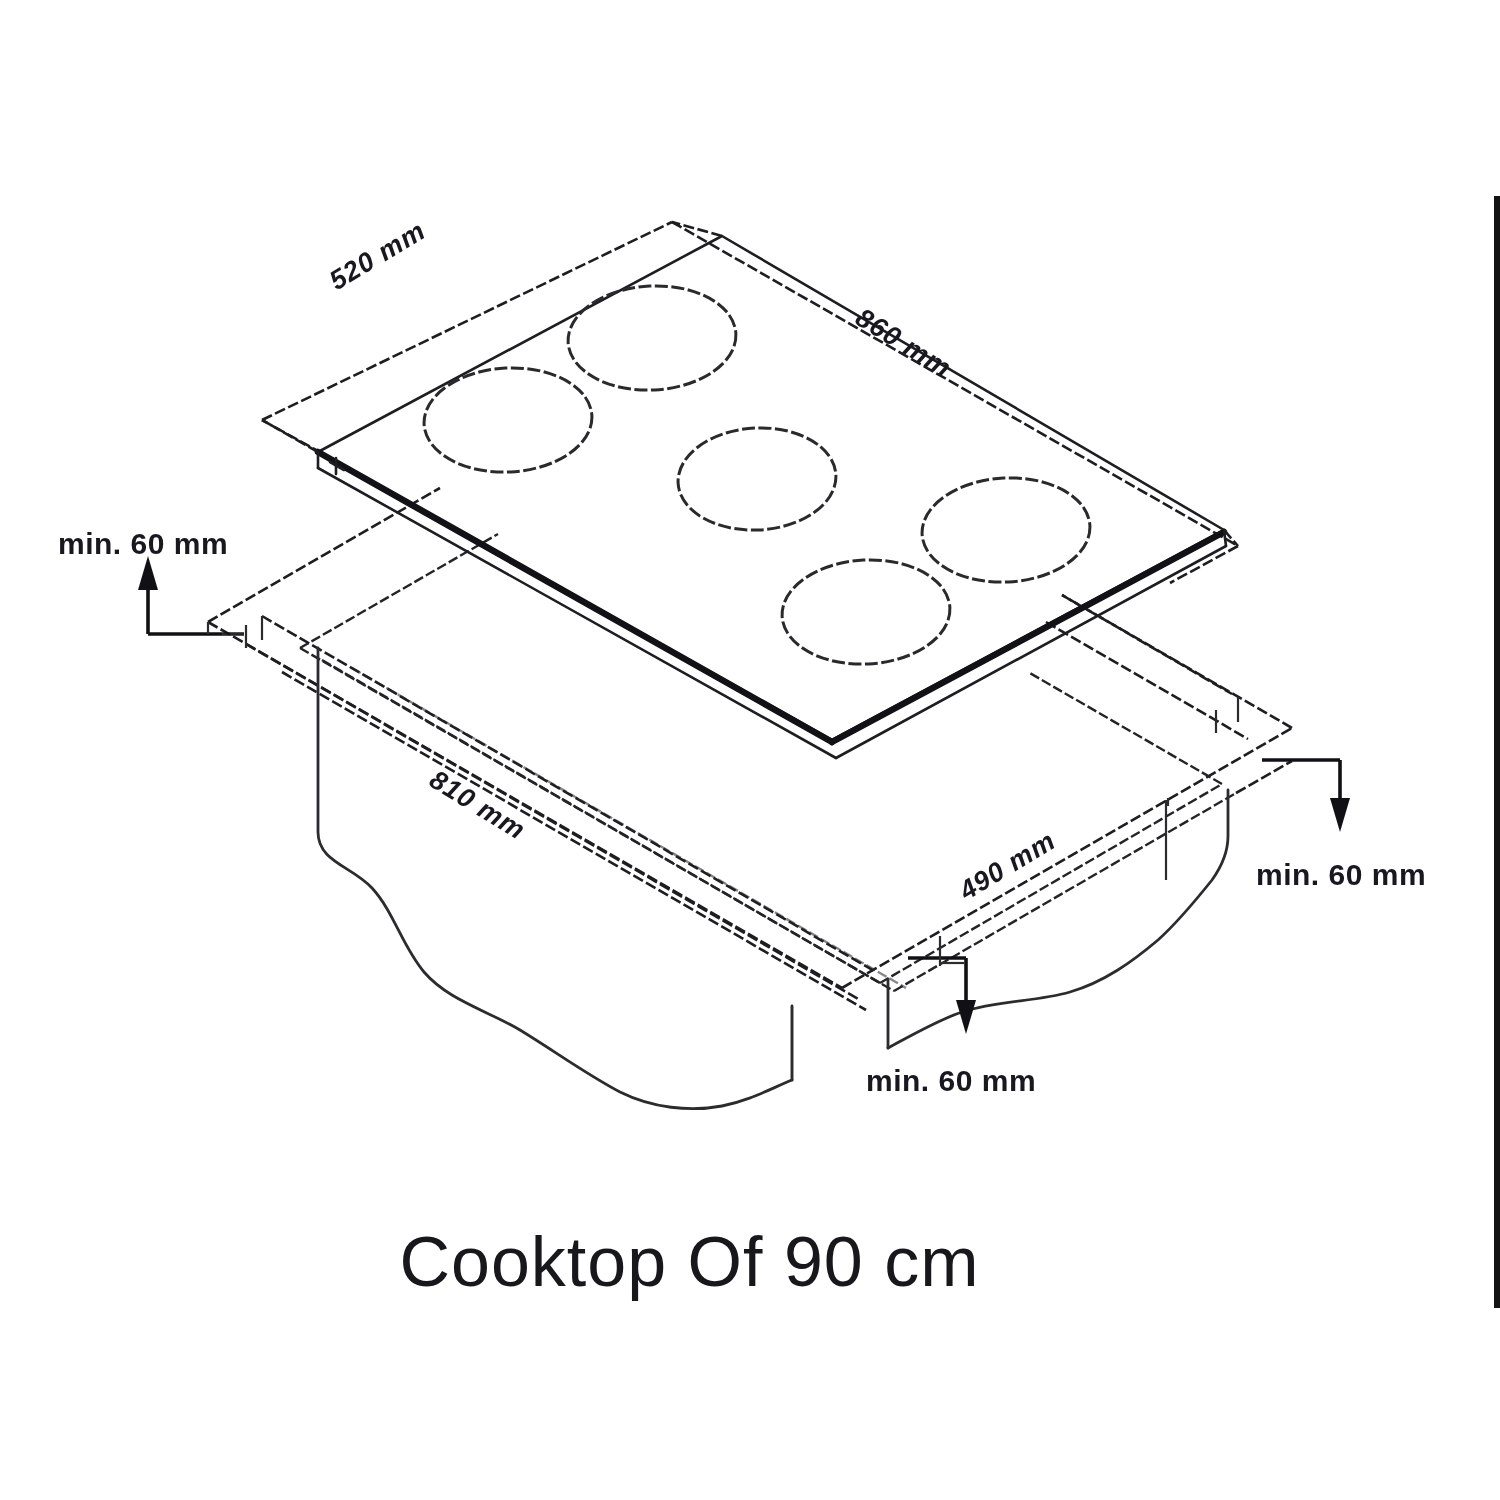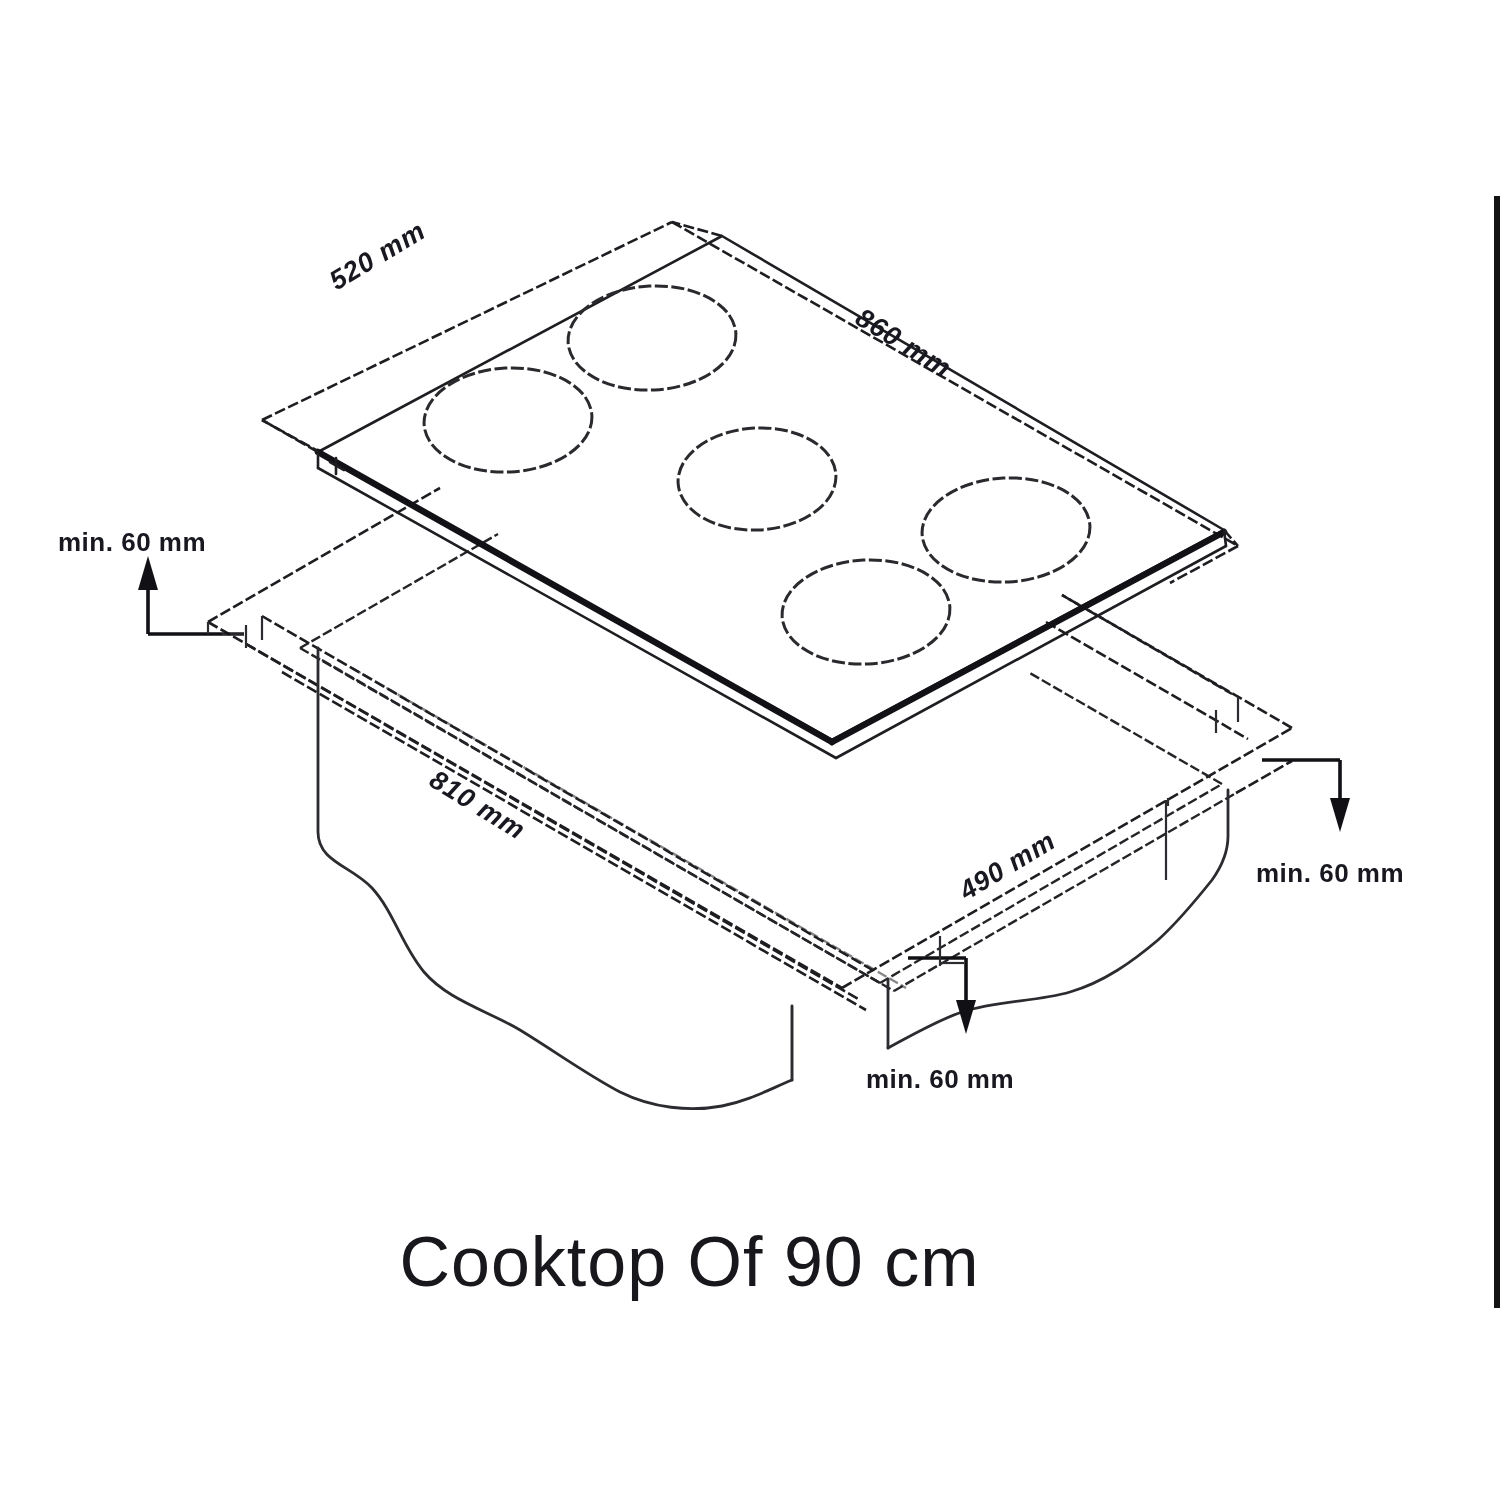--- a/index.html
+++ b/index.html
@@ -36,21 +36,21 @@
     color: #181820;
     white-space: nowrap;
     letter-spacing: 0.5px;
   }
   .dim-rot {
     font-size: 27px;
     font-style: italic;
     letter-spacing: 1px;
   }
   .dim-flat {
-    font-size: 26px;
+    font-size: 30px;
   }
   #label-520 {
     left: 332px;
     top: 268px;
     transform: rotate(-31deg);
     transform-origin: left center;
   }
   #label-860 {
     left: 858px;
     top: 300px;

